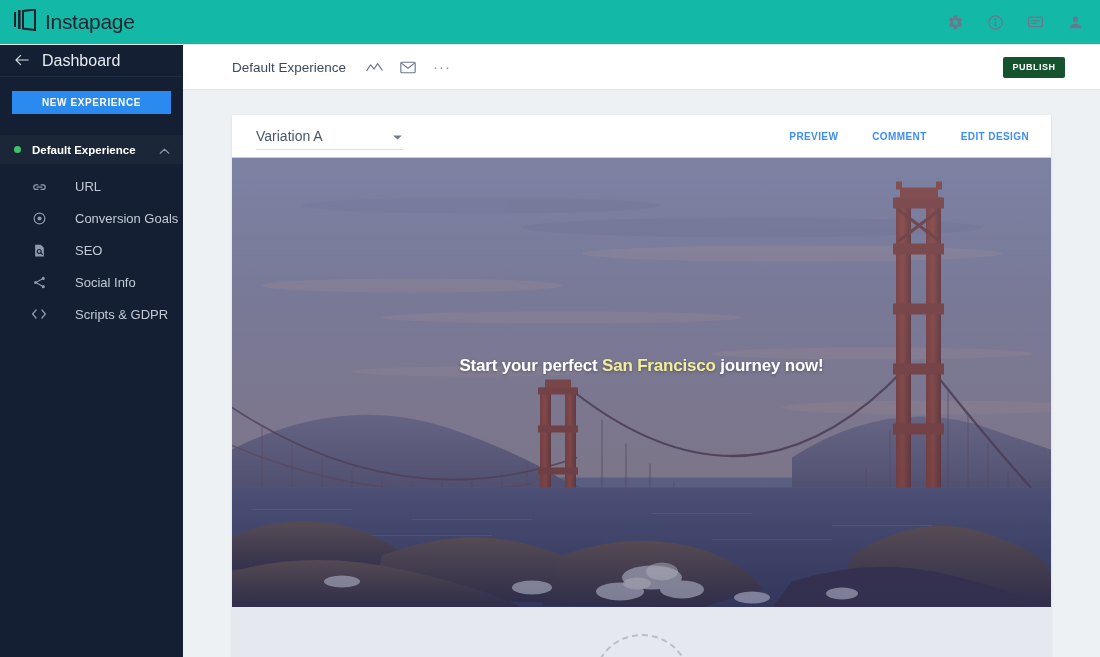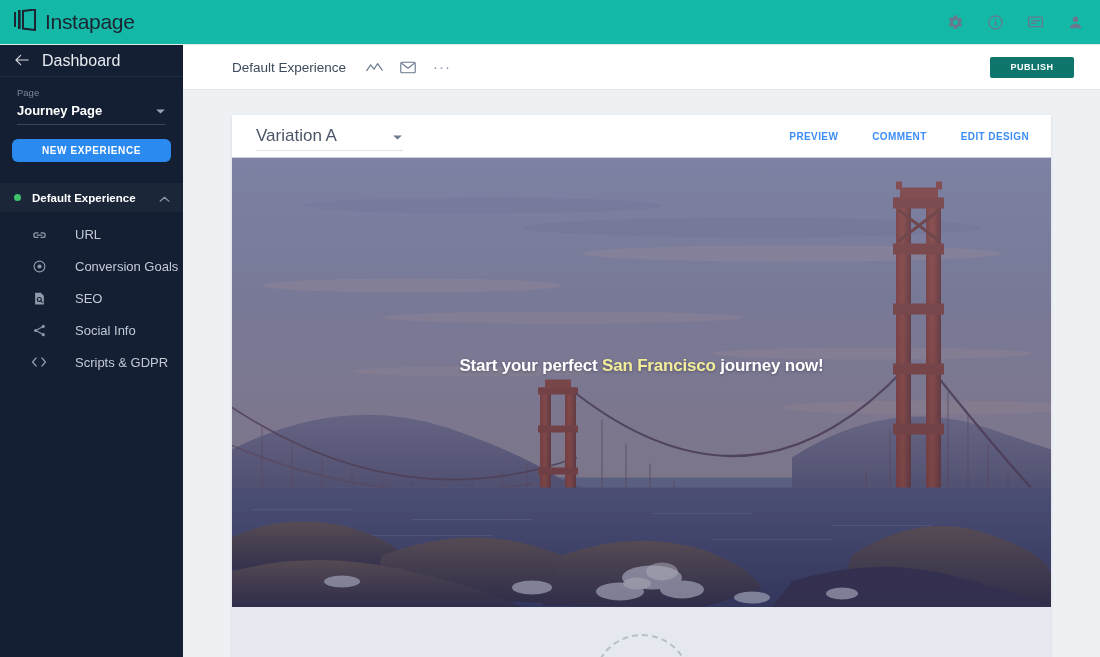--- a/index.html
+++ b/index.html
@@ -56,21 +56,21 @@
     padding-bottom: 5px; cursor: pointer;
   }
   .sb-select .val { color: #ffffff; font-size: 13px; font-weight: bold; }
   .sb-select .caret { margin-left: auto; }
 
   .new-exp-btn {
     display: block; margin: 14px 12px 0 12px;
     height: 23px; line-height: 23px; text-align: center;
     background: #2a8af0; color: #fff;
     font-size: 10px; font-weight: bold; letter-spacing: 0.6px;
-    border-radius: 6px; border: none; width: 159px;
+    border-radius: 0; border: none; width: 159px;
     cursor: pointer; font-family: inherit;
   }
 
   .sb-exp-row {
     margin-top: 21px; height: 29px;
     background: #1b2739;
     display: flex; align-items: center; padding: 0 13px 0 14px;
     cursor: pointer;
   }
   .dot { width: 7px; height: 7px; border-radius: 50%; background: #3ec46d; }
@@ -96,23 +96,23 @@
     display: flex; align-items: center;
     z-index: 15;
   }
   .mh-title {
     margin-left: 49px; font-size: 13.5px; color: #3d4a5c;
   }
   .mh-icons { display: flex; align-items: center; gap: 17px; margin-left: 20px; }
   .mh-ic { cursor: pointer; display: flex; align-items: center; }
   .dots { color: #8894a8; font-size: 15px; letter-spacing: 1px; line-height: 8px; cursor: pointer; }
   .publish-btn {
-    margin-left: auto; margin-right: 26px;
-    width: 84px; height: 21px; line-height: 21px; text-align: center;
-    background: #0f766e; color: #fff;
+    margin-left: auto; margin-right: 35px;
+    width: 62px; height: 21px; line-height: 21px; text-align: center;
+    background: #14532d; color: #fff;
     font-size: 9px; font-weight: bold; letter-spacing: 0.5px;
     border: none; border-radius: 2px; cursor: pointer; font-family: inherit;
   }
 
   
   .canvas {
     position: absolute; top: 90px; left: 183px;
     width: 917px; height: 567px;
     background: #eef1f4;
     overflow: hidden;
@@ -124,21 +124,21 @@
     box-shadow: 0 1px 3px rgba(30,40,60,0.12);
   }
   .card-toolbar {
     height: 42px; display: flex; align-items: center; padding: 0 22px 0 24px;
   }
   .var-select {
     width: 147px; display: flex; align-items: center;
     border-bottom: 1px solid #dfe3ea; padding-bottom: 4px; margin-top: 4px;
     cursor: pointer;
   }
-  .var-select .val { font-size: 17px; color: #4a5668; }
+  .var-select .val { font-size: 14px; color: #4a5668; }
   .var-select .caret { margin-left: auto; }
   .card-links { margin-left: auto; display: flex; gap: 34px; }
   .card-link {
     font-size: 10px; font-weight: bold; letter-spacing: 0.4px;
     color: #3d8ef7; cursor: pointer;
   }
 
   
   .hero {
     position: relative; width: 819px; height: 450px;
@@ -218,31 +218,20 @@
 
   <div class="sb-dashboard">
     <span>
       <svg width="14" height="12" viewBox="0 0 18 14">
         <path d="M7.3 1 L1.2 7 L7.3 13 M1.4 7 H17" fill="none" stroke="#d7dce4" stroke-width="1.4" stroke-linecap="round" stroke-linejoin="round"></path>
       </svg>
     </span>
     <span class="lbl">Dashboard</span>
   </div>
 
-  <div class="sb-page-block">
-    <div class="sb-page-label">Page</div>
-    <div class="sb-select">
-      <span class="val">Journey Page</span>
-      <span class="caret">
-        <svg width="11" height="7" viewBox="0 0 12 8">
-            <path d="M1 1.6 L6 6.4 L11 1.6 Z" fill="#99a3b5"></path>
-          </svg>
-      </span>
-    </div>
-  </div>
 
   <button class="new-exp-btn">NEW EXPERIENCE</button>
 
   <div class="sb-exp-row">
     <span class="dot"></span>
     <span class="lbl">Default Experience</span>
     <span class="chev">
       <svg width="11" height="7" viewBox="0 0 12 8">
           <path d="M1 6 L6 1.5 L11 6" fill="none" stroke="#8d98ab" stroke-width="1.3" stroke-linecap="round"></path>
         </svg>

